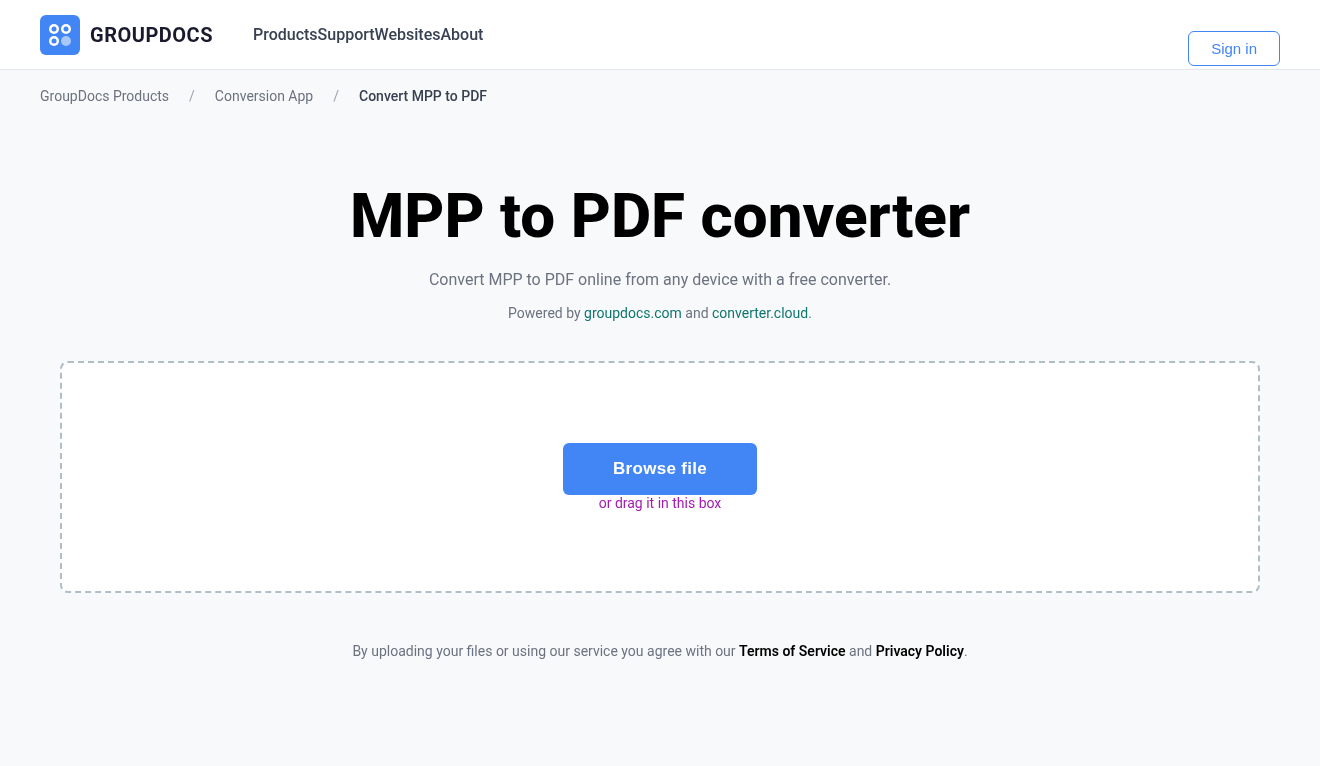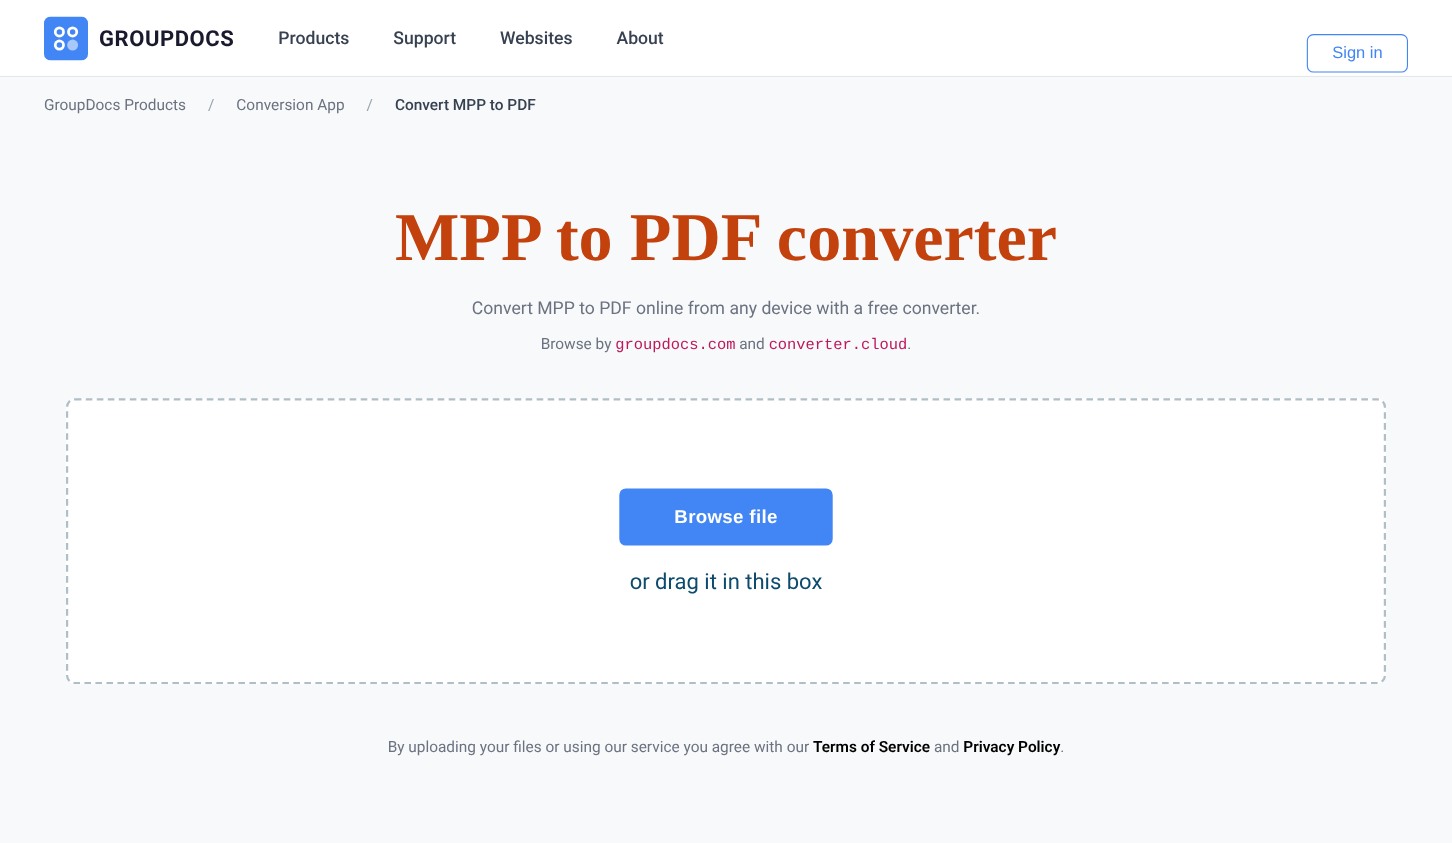--- a/index.html
+++ b/index.html
@@ -48,21 +48,20 @@
     .logo-text {
       font-size: 20px;
       font-weight: 700;
       color: #1a1a2e;
       letter-spacing: 0.5px;
     }
 
     .nav-links {
       display: flex;
       align-items: center;
-      gap: 40px;
       list-style: none;
     }
 
     .nav-links a {
       text-decoration: none;
       color: #374151;
       font-size: 16px;
       font-weight: 500;
     }
 
@@ -108,77 +107,74 @@
     .main-content {
       display: flex;
       flex-direction: column;
       align-items: center;
       padding: 60px 40px 40px;
     }
 
     .page-title {
       font-size: 62px;
       font-weight: 800;
-      color: #c2410c;
+      color: #000000;
       text-align: center;
       margin-bottom: 20px;
       line-height: 1.1;
-      font-family: Liberation Serif, serif;
     }
 
     .page-subtitle {
       font-size: 16px;
       color: #6b7280;
       text-align: left;
       margin-bottom: 16px;
     }
 
     .powered-by {
       font-size: 14px;
       color: #6b7280;
       text-align: center;
       margin-bottom: 40px;
     }
 
     .powered-by a {
-      color: #be185d;
-      text-decoration: none;
-      font-family: Liberation Mono, monospace;
+      color: #0f766e;
+      text-decoration: none;
     }
 
     
     .upload-box {
       width: 1200px;
       border: 2px dashed #b0bec5;
       border-radius: 8px;
       background-color: #ffffff;
       display: flex;
       flex-direction: column;
       align-items: center;
       justify-content: center;
       padding: 80px 40px;
-      gap: 20px;
       margin-bottom: 40px;
     }
 
     .browse-btn {
       background-color: #4285f4;
       color: #ffffff;
       border: none;
       padding: 16px 50px;
       border-radius: 6px;
       font-size: 17px;
       font-weight: 600;
       cursor: pointer;
       letter-spacing: 0.3px;
     }
 
     .drag-text {
-      font-size: 20px;
-      color: #0c4a6e;
+      font-size: 14px;
+      color: #a21caf;
     }
 
     
     .footer-note {
       font-size: 14px;
       color: #6b7280;
       text-align: center;
       margin-top: 10px;
     }
 
@@ -225,21 +221,21 @@
   <a href="#">Conversion App</a>
   <span class="breadcrumb-separator">/</span>
   <span class="breadcrumb-current">Convert MPP to PDF</span>
 </div>
 
 <main class="main-content">
   <h1 class="page-title">MPP to PDF converter</h1>
   <p class="page-subtitle">Convert MPP to PDF online from any device with a free converter.</p>
 
   <p class="powered-by">
-    <span>Browse by </span><a href="#">groupdocs.com</a><span> and </span><a href="#">converter.cloud</a><span>.</span>
+    <span>Powered by </span><a href="#">groupdocs.com</a><span> and </span><a href="#">converter.cloud</a><span>.</span>
   </p>
 
   <div class="upload-box">
     <button class="browse-btn">Browse file</button>
     <p class="drag-text">or drag it in this box</p>
   </div>
 
   <p class="footer-note">
     <span>By uploading your files or using our service you agree with our </span><a href="#">Terms of Service</a><span> and </span><a href="#">Privacy Policy</a><span>.</span>
   </p>

